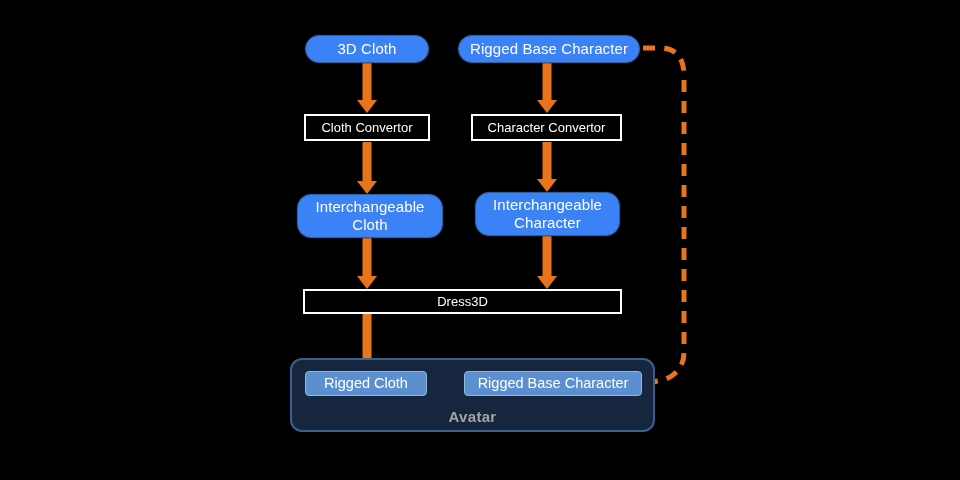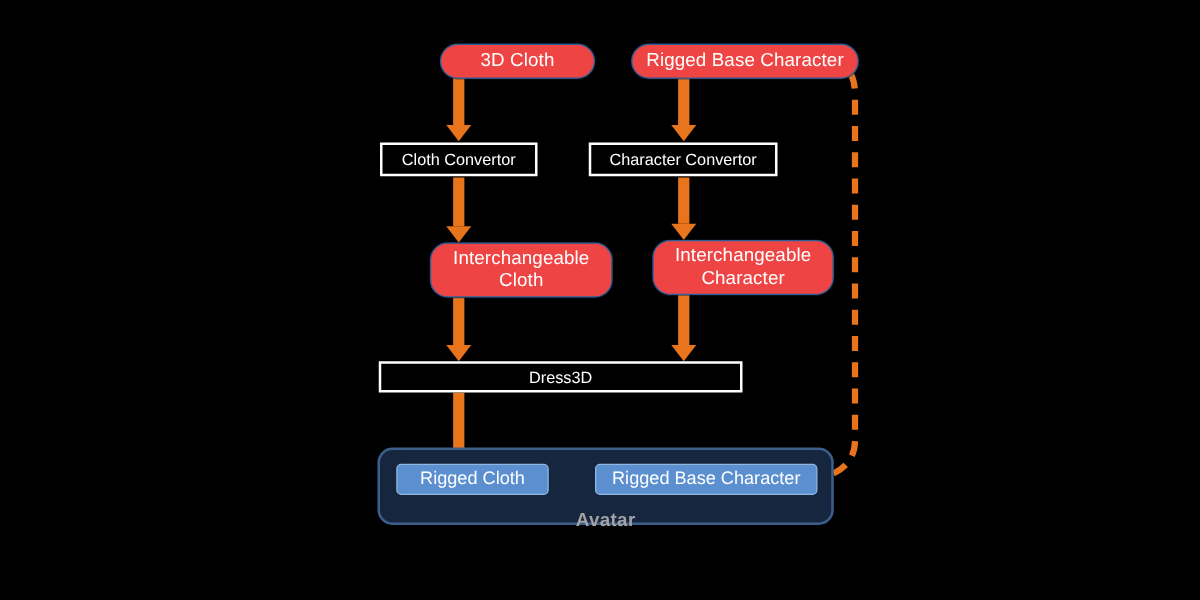--- a/index.html
+++ b/index.html
@@ -23,27 +23,26 @@
     display: flex;
     align-items: center;
     justify-content: center;
     text-align: center;
     color: #ffffff;
     line-height: 1.18;
     white-space: pre-line;
   }
 
   .node.blue {
-    background: #ef4444;
+    background: #3b82f6;
     border: 1px solid #2f5f96;
     border-radius: 14px;
     font-size: 15px;
     letter-spacing: 0.1px;
     box-shadow: 0 0 0 0.5px rgba(20,40,70,0.6);
-    margin-left: 47px;
   }
 
   .node.outline {
     background: #000000;
     border: 2px solid #ffffff;
     border-radius: 0px;
     font-size: 13px;
   }
 
   .node.inner-blue {
@@ -157,21 +156,21 @@
   <div class="node outline" style="left:471px; top:114px; width:151px; height:27px;">Character Convertor</div>
 
   <div class="node outline" style="left:304px; top:114px; width:126px; height:27px;">Cloth Convertor</div>
 
   <div class="node blue" style="left:297px; top:194px; width:146px; height:44px;">Interchangeable
 Cloth</div>
 
   <div class="node blue" style="left:475px; top:192px; width:145px; height:44px;">Interchangeable
 Character</div>
 
-  <div class="node outline" style="left:303px; top:289px; width:291px; height:25px;">Dress3D</div>
+  <div class="node outline" style="left:303px; top:289px; width:319px; height:25px;">Dress3D</div>
 
-  <div id="avatar-container" style="left:302px; top:358px; width:365px; height:62px;">
+  <div id="avatar-container" style="left:290px; top:358px; width:365px; height:74px;">
     <div class="node inner-blue" style="left:13px; top:11px; width:122px; height:25px;">Rigged Cloth</div>
     <div class="node inner-blue" style="left:172px; top:11px; width:178px; height:25px;">Rigged Base Character</div>
     <div id="avatar-label" style="top:48px;">Avatar</div>
   </div>
 
 </div>
 
 </body></html>

